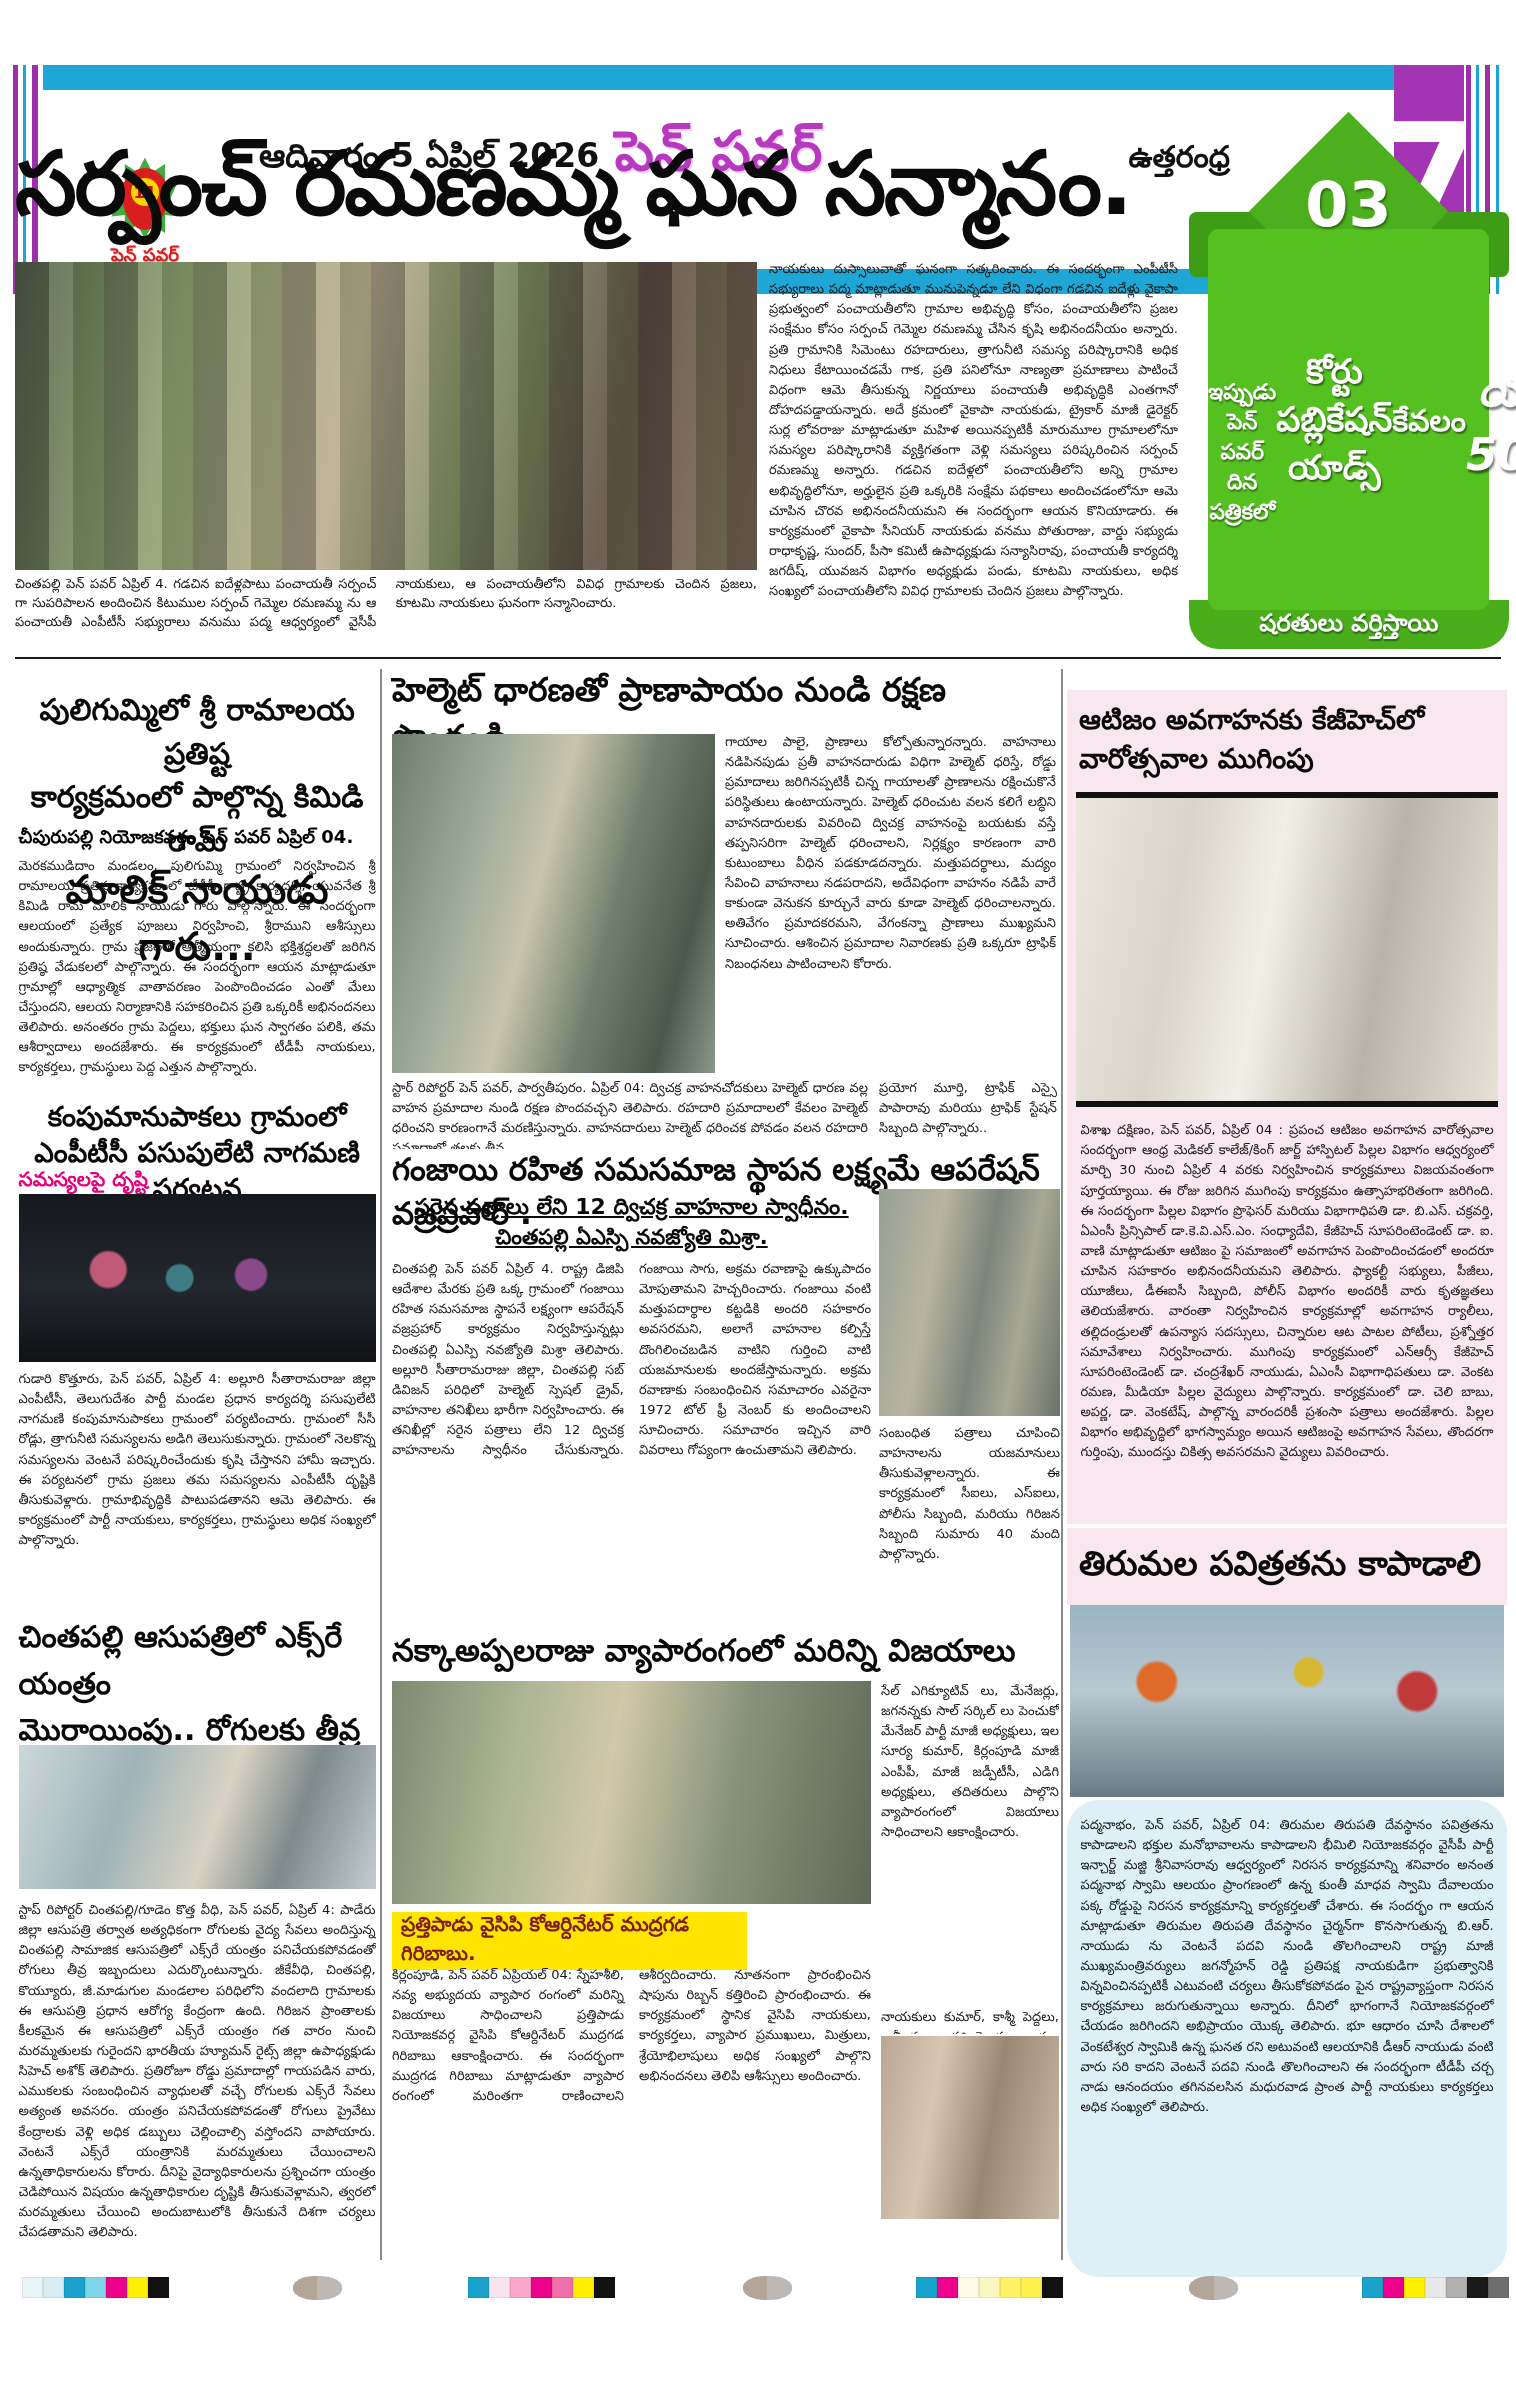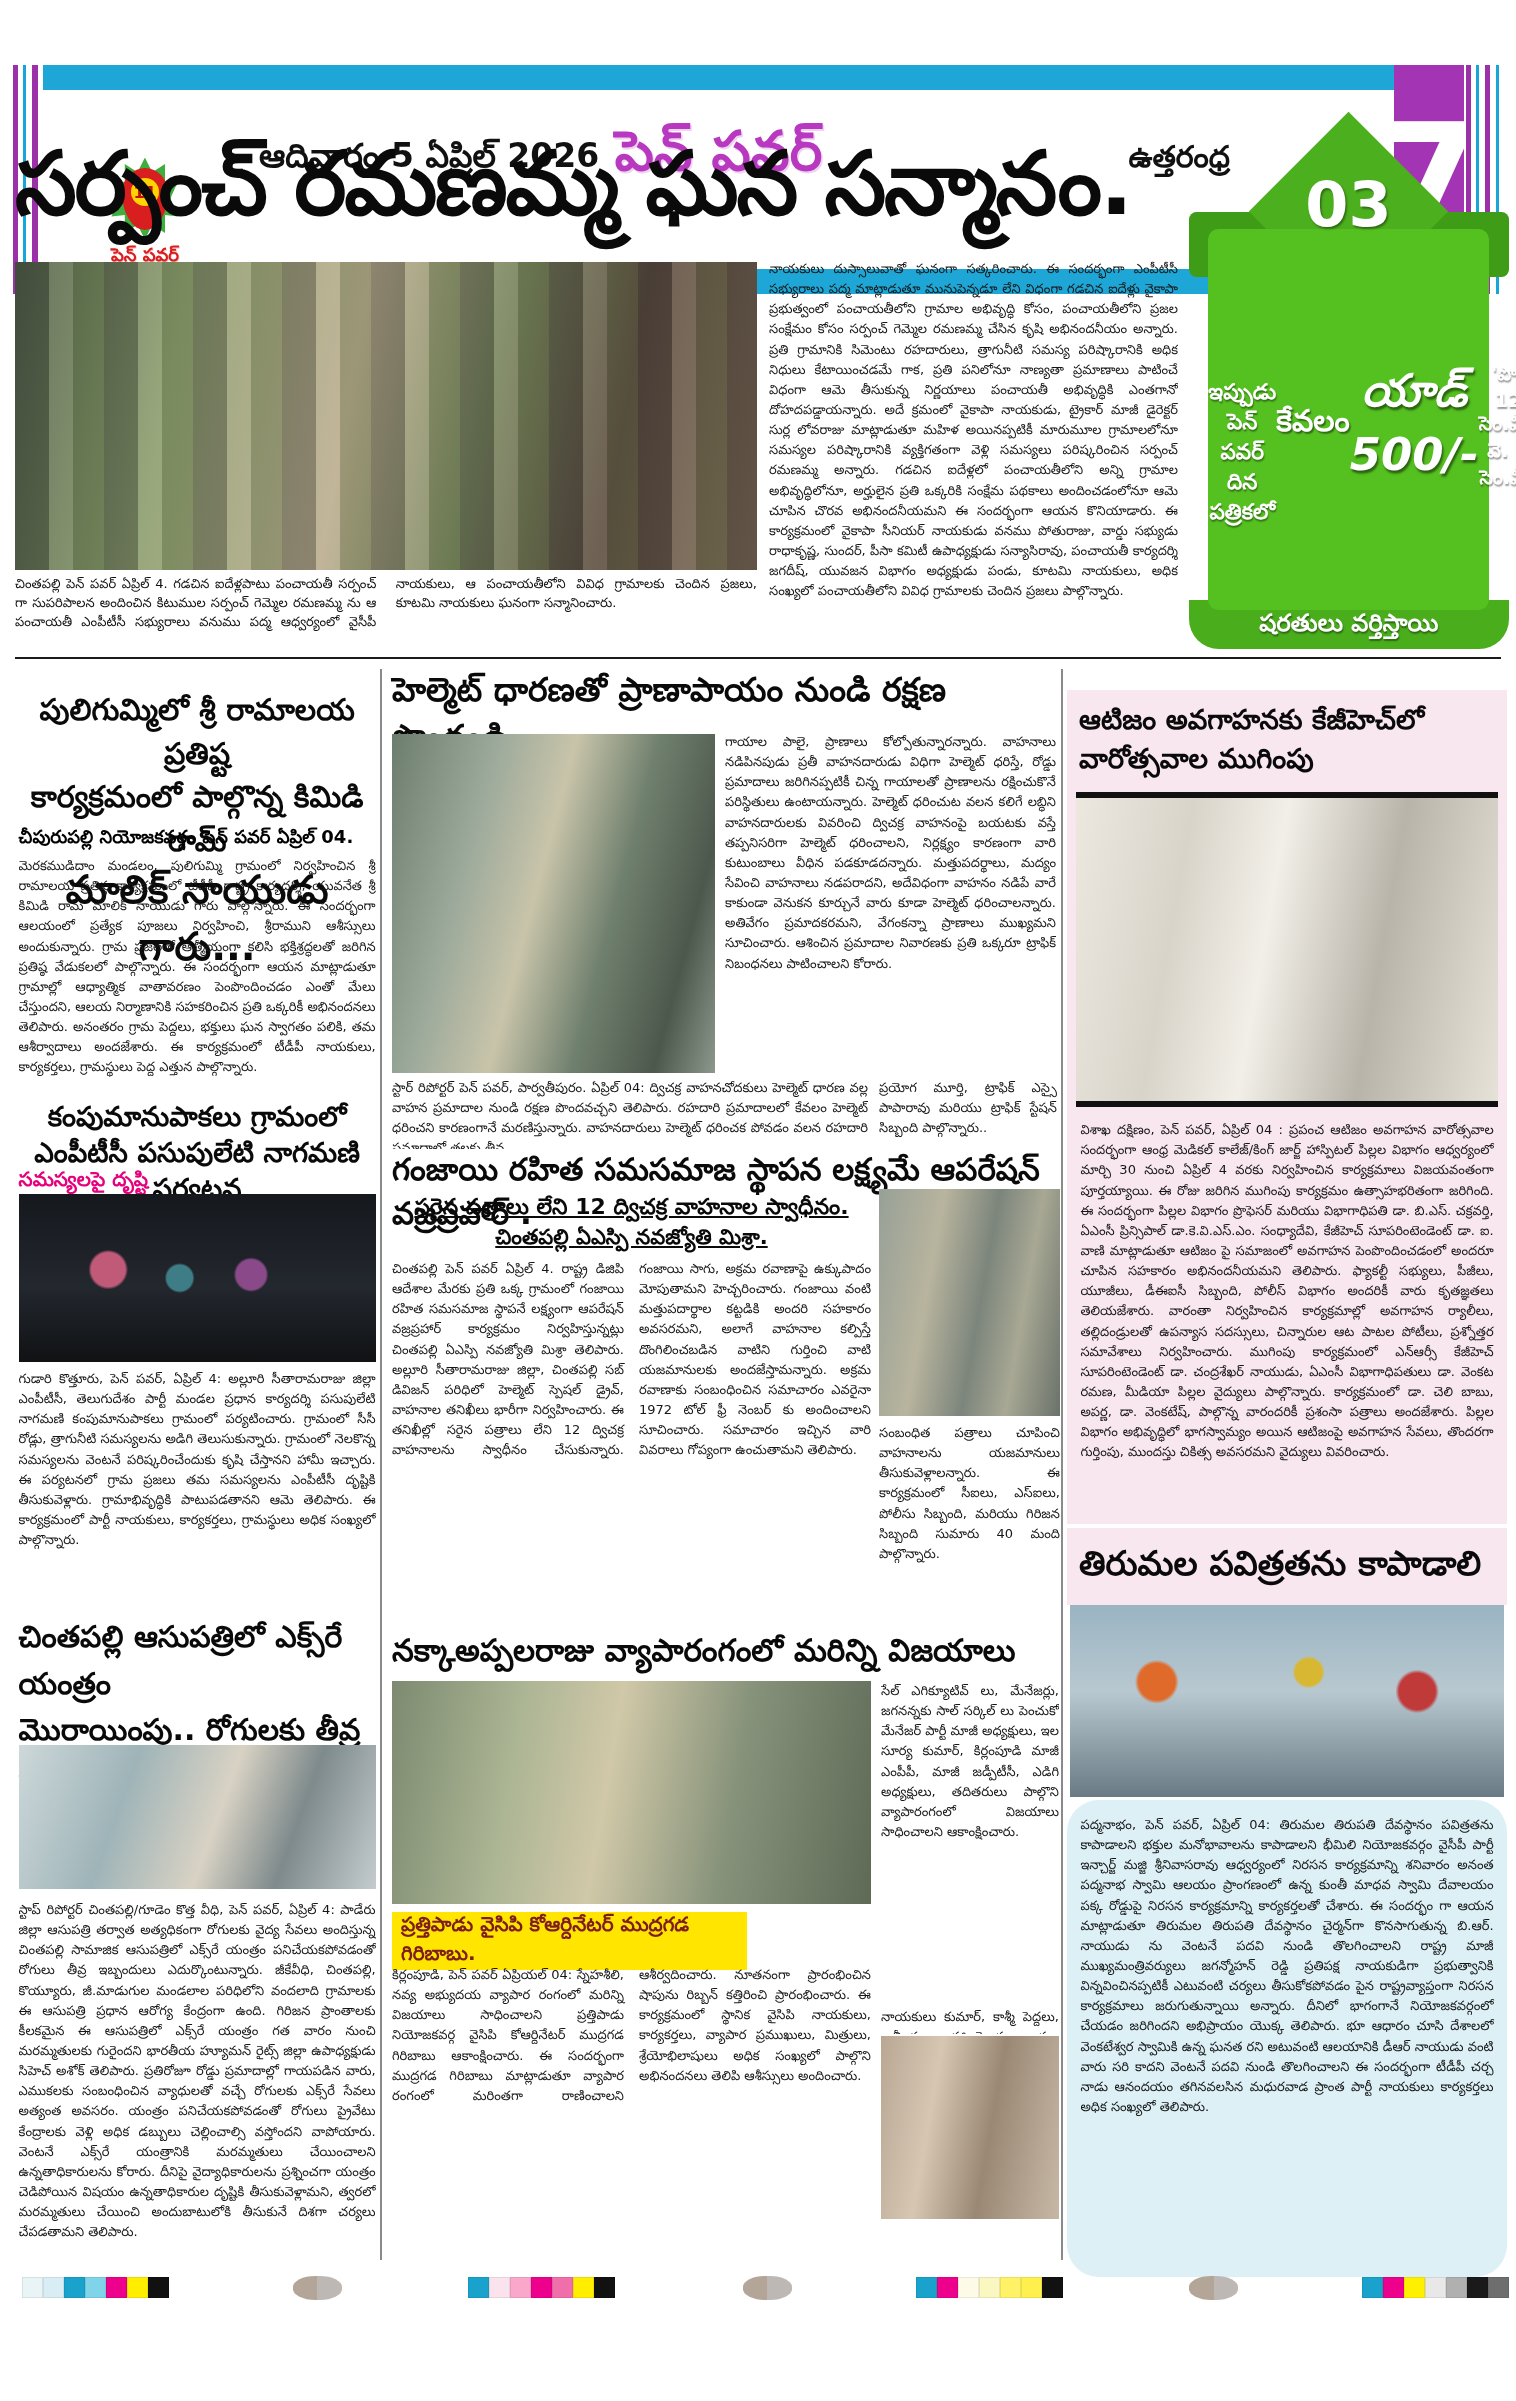--- a/index.html
+++ b/index.html
@@ -135,20 +135,21 @@
   <div class="main-caption">చింతపల్లి పెన్ పవర్ ఏప్రిల్ 4. గడచిన ఐదేళ్లపాటు పంచాయతీ సర్పంచ్ గా సుపరిపాలన అందించిన కిటుముల సర్పంచ్ గెమ్మెల రమణమ్మ ను ఆ పంచాయతీ ఎంపీటీసీ సభ్యురాలు వనుము పద్మ ఆధ్వర్యంలో వైసీపీ నాయకులు, ఆ పంచాయతీలోని వివిధ గ్రామాలకు చెందిన ప్రజలు, కూటమి నాయకులు ఘనంగా సన్మానించారు.</div>
   <div class="main-body body-txt">నాయకులు దుస్సాలువాతో ఘనంగా సత్కరించారు. ఈ సందర్భంగా ఎంపీటీసీ సభ్యురాలు పద్మ మాట్లాడుతూ మునుపెన్నడూ లేని విధంగా గడచిన ఐదేళ్లు వైకాపా ప్రభుత్వంలో పంచాయతీలోని గ్రామాల అభివృద్ధి కోసం, పంచాయతీలోని ప్రజల సంక్షేమం కోసం సర్పంచ్ గెమ్మెల రమణమ్మ చేసిన కృషి అభినందనీయం అన్నారు. ప్రతి గ్రామానికి సిమెంటు రహదారులు, త్రాగునీటి సమస్య పరిష్కారానికి అధిక నిధులు కేటాయించడమే గాక, ప్రతి పనిలోనూ నాణ్యతా ప్రమాణాలు పాటించే విధంగా ఆమె తీసుకున్న నిర్ణయాలు పంచాయతీ అభివృద్ధికి ఎంతగానో దోహదపడ్డాయన్నారు. అదే క్రమంలో వైకాపా నాయకుడు, ట్రైకార్ మాజీ డైరెక్టర్ సుర్ల లోవరాజు మాట్లాడుతూ మహిళ అయినప్పటికీ మారుమూల గ్రామాలలోనూ సమస్యల పరిష్కారానికి వ్యక్తిగతంగా వెళ్లి సమస్యలు పరిష్కరించిన సర్పంచ్ రమణమ్మ అన్నారు. గడచిన ఐదేళ్లలో పంచాయతీలోని అన్ని గ్రామాల అభివృద్ధిలోనూ, అర్హులైన ప్రతి ఒక్కరికి సంక్షేమ పథకాలు అందించడంలోనూ ఆమె చూపిన చొరవ అభినందనీయమని ఈ సందర్భంగా ఆయన కొనియాడారు. ఈ కార్యక్రమంలో వైకాపా సీనియర్ నాయకుడు వనము పోతురాజు, వార్డు సభ్యుడు రాధాకృష్ణ, సుందర్, పీసా కమిటీ ఉపాధ్యక్షుడు సన్యాసిరావు, పంచాయతీ కార్యదర్శి జగదీష్, యువజన విభాగం అధ్యక్షుడు పండు, కూటమి నాయకులు, అధిక సంఖ్యలో పంచాయతీలోని వివిధ గ్రామాలకు చెందిన ప్రజలు పాల్గొన్నారు.</div>
 
   <div class="ad">
     <div class="ad-ribbon" style="top:71px;"></div>
     <div class="ad-bottom"></div>
     <div class="ad-diamond"></div>
     <div class="ad-badge">03</div>
     <div class="ad-body">
       <t class="ad-l1">ఇప్పుడు పెన్ పవర్ దిన పత్రికలో</t>
+      <t class="ad-l2">కోర్టు పబ్లికేషన్ యాడ్స్</t>
       <t class="ad-l3">కేవలం</t>
       <t class="ad-price">యాడ్ 500/-</t>
       <t class="ad-size">'పొ. 12 సెం.మీ, వె. 8 సెం.మీ'</t>
       <t class="ad-contact">'మరిన్ని వివరాలకు సంప్రదించండి '</t>
       <t class="ad-phone">93948 55244</t>
     </div>
     <div class="ad-terms">షరతులు వర్తిస్తాయి</div>
   </div>
 
   <div class="hrule" style="left:15px;top:657px;width:1486px;height:2.2px;"></div>

